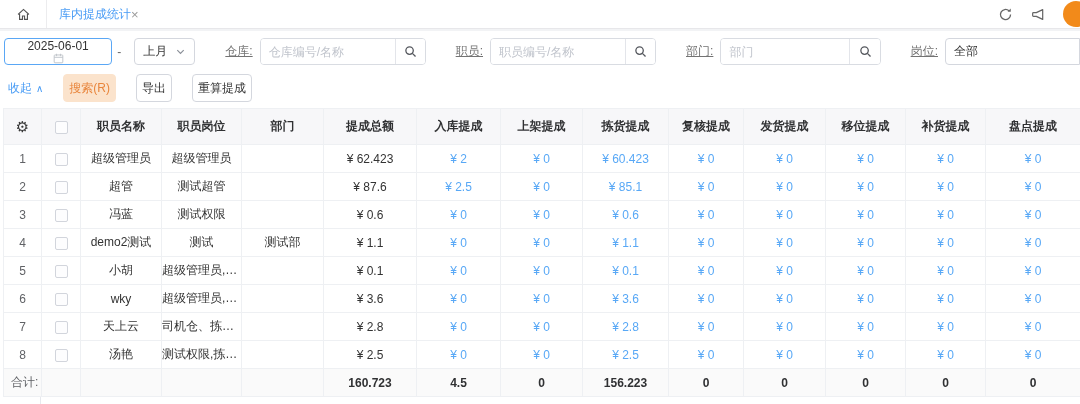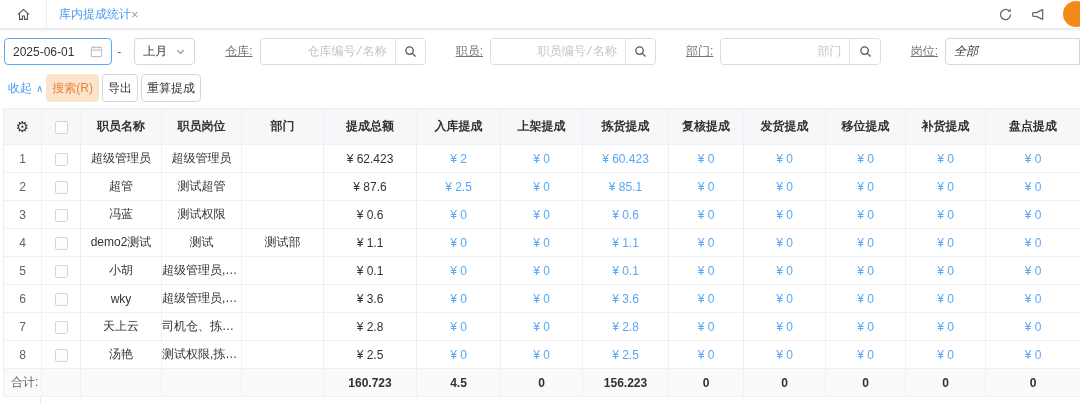--- a/index.html
+++ b/index.html
@@ -17,35 +17,35 @@
   .tb-icon{ width:16px; height:16px; display:inline-flex; align-items:center; justify-content:center; cursor:pointer; }
   .avatar{ width:26px; height:26px; border-radius:50%; background:var(--avatar-orange,#f28a1a);
     flex:0 0 auto; margin-right:-9px; }
   .band{ height:3px; background:#f2f3f5; border-top:1px solid #e7e7ea; }
 
   
   .filters{ display:flex; align-items:center; margin:7px 0 0 4px; height:27px; white-space:nowrap; overflow:hidden; }
   .fctrl{ height:27px; border:1px solid #d4d7de; border-radius:4px; background:#fff;
     display:flex; align-items:center; padding:0 8px; color:#333; }
   .date-input{ width:112px; justify-content:space-between; }
-  .date-input.focused{ border-color:#5aa7f5; }
+  .date-input.focused{ border-color:#5aa7f5;flex-direction:column; }
   .dash{ margin:0 5px; color:#666; }
   .select{ width:63px; margin-left:8px; justify-content:space-between; cursor:pointer; }
   .flabel{ color:#737373; margin:0 7px 0 30px;text-decoration:underline; }
   .igroup{ display:flex; height:27px; border:1px solid #d9dce2; border-radius:4px; overflow:hidden; }
   .igroup input{ border:0; outline:none; height:100%; padding:0 8px; width:134px; font-size:12px;
-    font-family:Liberation Mono, monospace; color:#333;text-align:right; }
+    font-family:Liberation Sans, sans-serif; color:#333; }
   .igroup input::placeholder{ color:#c0c4cc; }
   .igroup.dept input{ width:128px; }
   .sbtn{ width:37px; height:100%; background:#fff; border:0; border-left:1px solid #e3e5ea;
     display:flex; align-items:center; justify-content:center; cursor:pointer; }
-  .pos-select{ width:140px; margin-left:0; border-radius:4px 0 0 4px;font-style:italic; }
+  .pos-select{ width:140px; margin-left:0; border-radius:4px 0 0 4px; }
 
   
-  .actions{ display:flex; align-items:center; margin:9px 0 0 8px; height:28px; gap:3px; }
+  .actions{ display:flex; align-items:center; margin:9px 0 0 8px; height:28px; gap:20px; }
   .collapse{ color:var(--accent-blue,#479bf5); cursor:pointer; display:inline-flex; gap:4px; align-items:center; }
   .caret{ font-size:10px; }
   .btn{ height:28px; padding:0 5px; border:1px solid #d4d7de; border-radius:4px; background:#fff;
     font-size:12px; font-family:inherit; color:#333; cursor:pointer; }
   .btn.search{ background:var(--search-btn-bg,#fbe3cc); border-color:var(--search-btn-bg,#fbe3cc);
     color:var(--search-btn-text,#e9863d); }
 
   
   table{ border-collapse:collapse; table-layout:fixed; margin:6px 0 0 3px; width:1077px; }
   th,td{ border:1px solid #eef0f3; text-align:center; overflow:hidden; white-space:nowrap;

